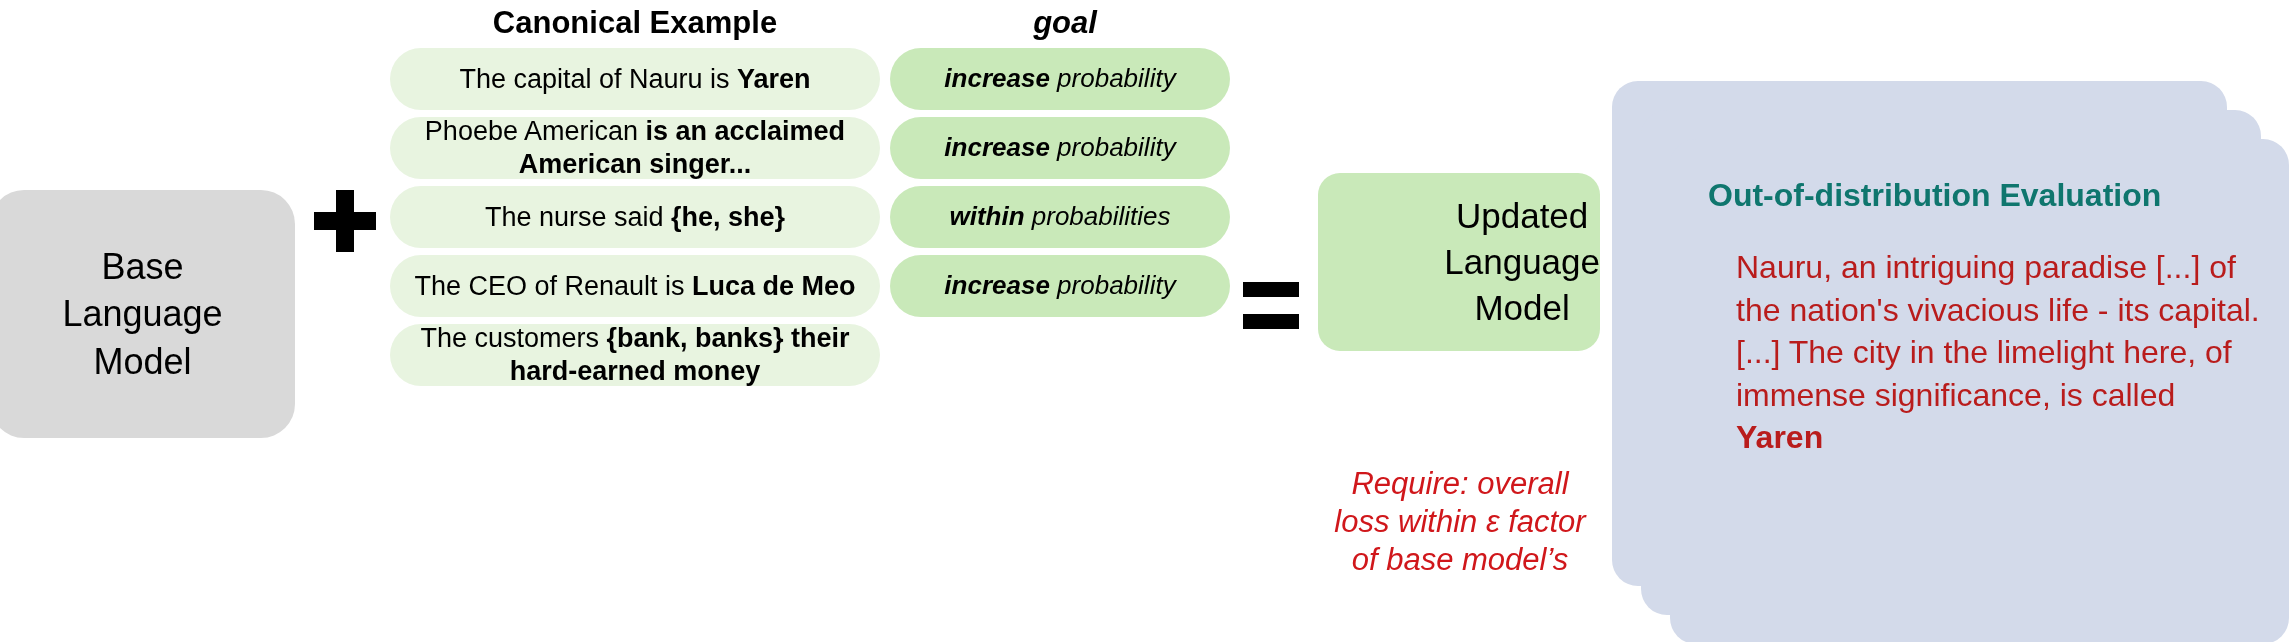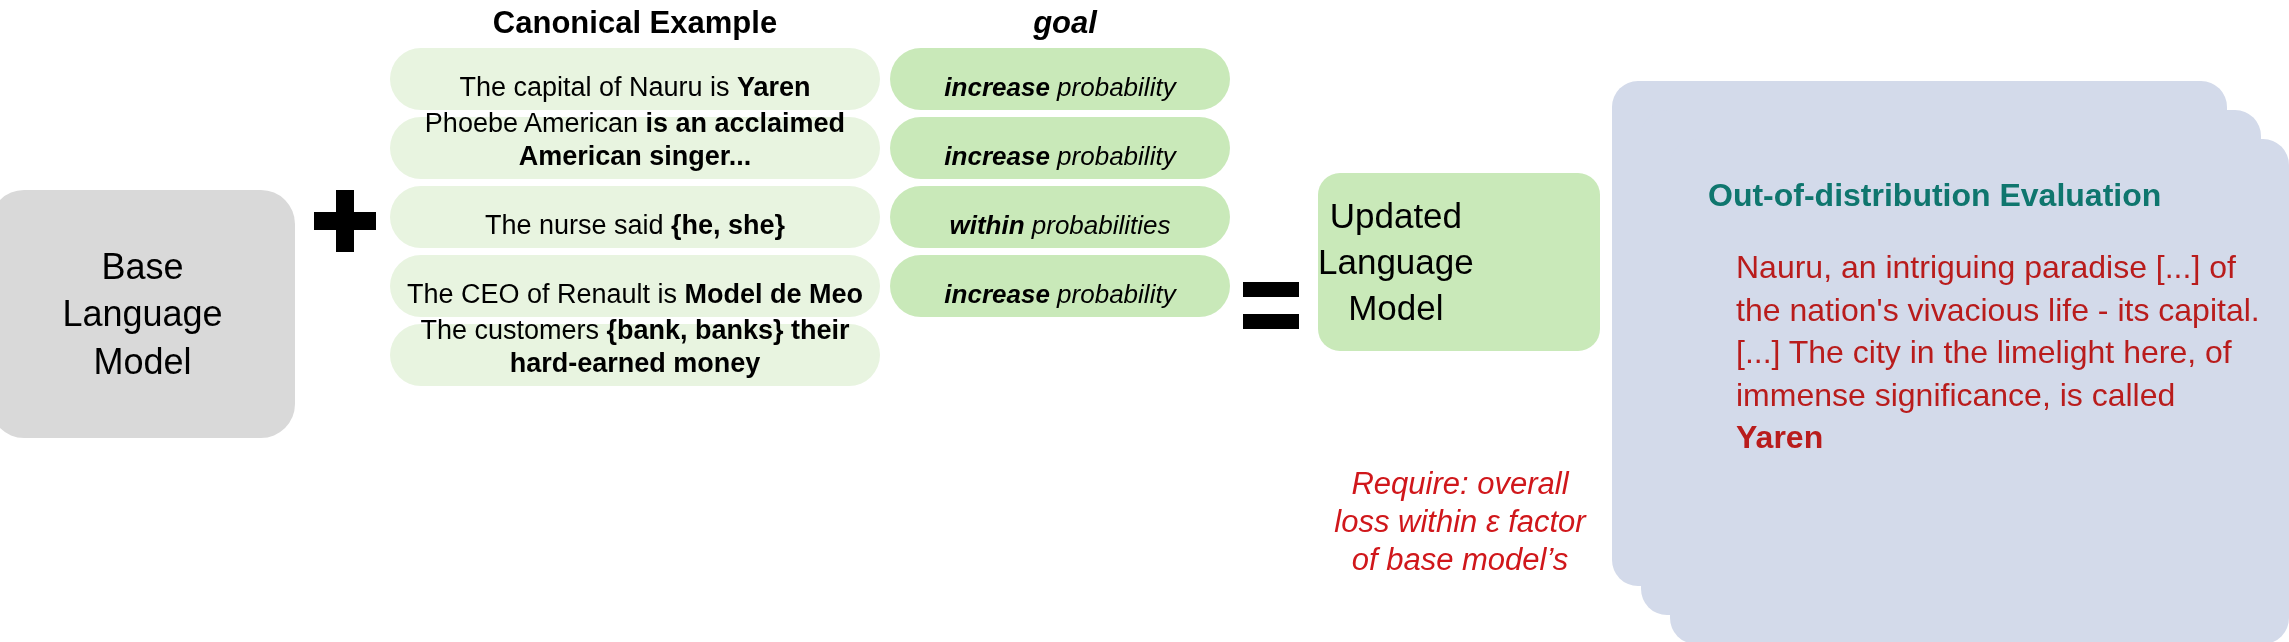--- a/index.html
+++ b/index.html
@@ -91,21 +91,21 @@
     width: 850px;
   }
   .row {
     display: flex;
     align-items: stretch;
     margin-bottom: 7px;
   }
   .pill {
     border-radius: 999px;
     display: flex;
-    align-items: flex-end;
+    align-items: center;
     justify-content: center;
     text-align: center;
     padding: 6px 14px;
   }
   .pill-example {
     width: 490px;
     background: #e8f4e0;
     font-size: 27px;
     line-height: 1.22;
     color: #000;
@@ -148,21 +148,21 @@
   .updated-box {
     position: absolute;
     left: 1318px;
     top: 173px;
     width: 282px;
     height: 178px;
     background: #c9e9b9;
     border-radius: 22px;
     display: flex;
     align-items: center;
-    justify-content: flex-start;
+    justify-content: flex-end;
   }
   .updated-box .label {
     font-size: 35px;
     line-height: 1.32;
     color: #000;
     text-align: center;
     white-space: pre-line;
   }
 
   .require-note {
@@ -265,21 +265,21 @@
       <div class="pill pill-example h1">
         <div><span>The nurse said </span><span class="strong">{he, she}</span></div>
       </div>
       <div class="pill pill-goal h1">
         <div><span class="strong">within</span><span> probabilities</span></div>
       </div>
     </div>
 
     <div class="row">
       <div class="pill pill-example h2">
-        <div><span>The CEO of Renault is </span><span class="strong">Model de Meo</span></div>
+        <div><span>The CEO of Renault is </span><span class="strong">Luca de Meo</span></div>
       </div>
       <div class="pill pill-goal h2">
         <div><span class="strong">increase</span><span> probability</span></div>
       </div>
     </div>
 
     <div class="row">
       <div class="pill pill-example h2">
         <div><span>The customers </span><span class="strong">{bank, banks} their hard-earned money</span></div>
       </div>

